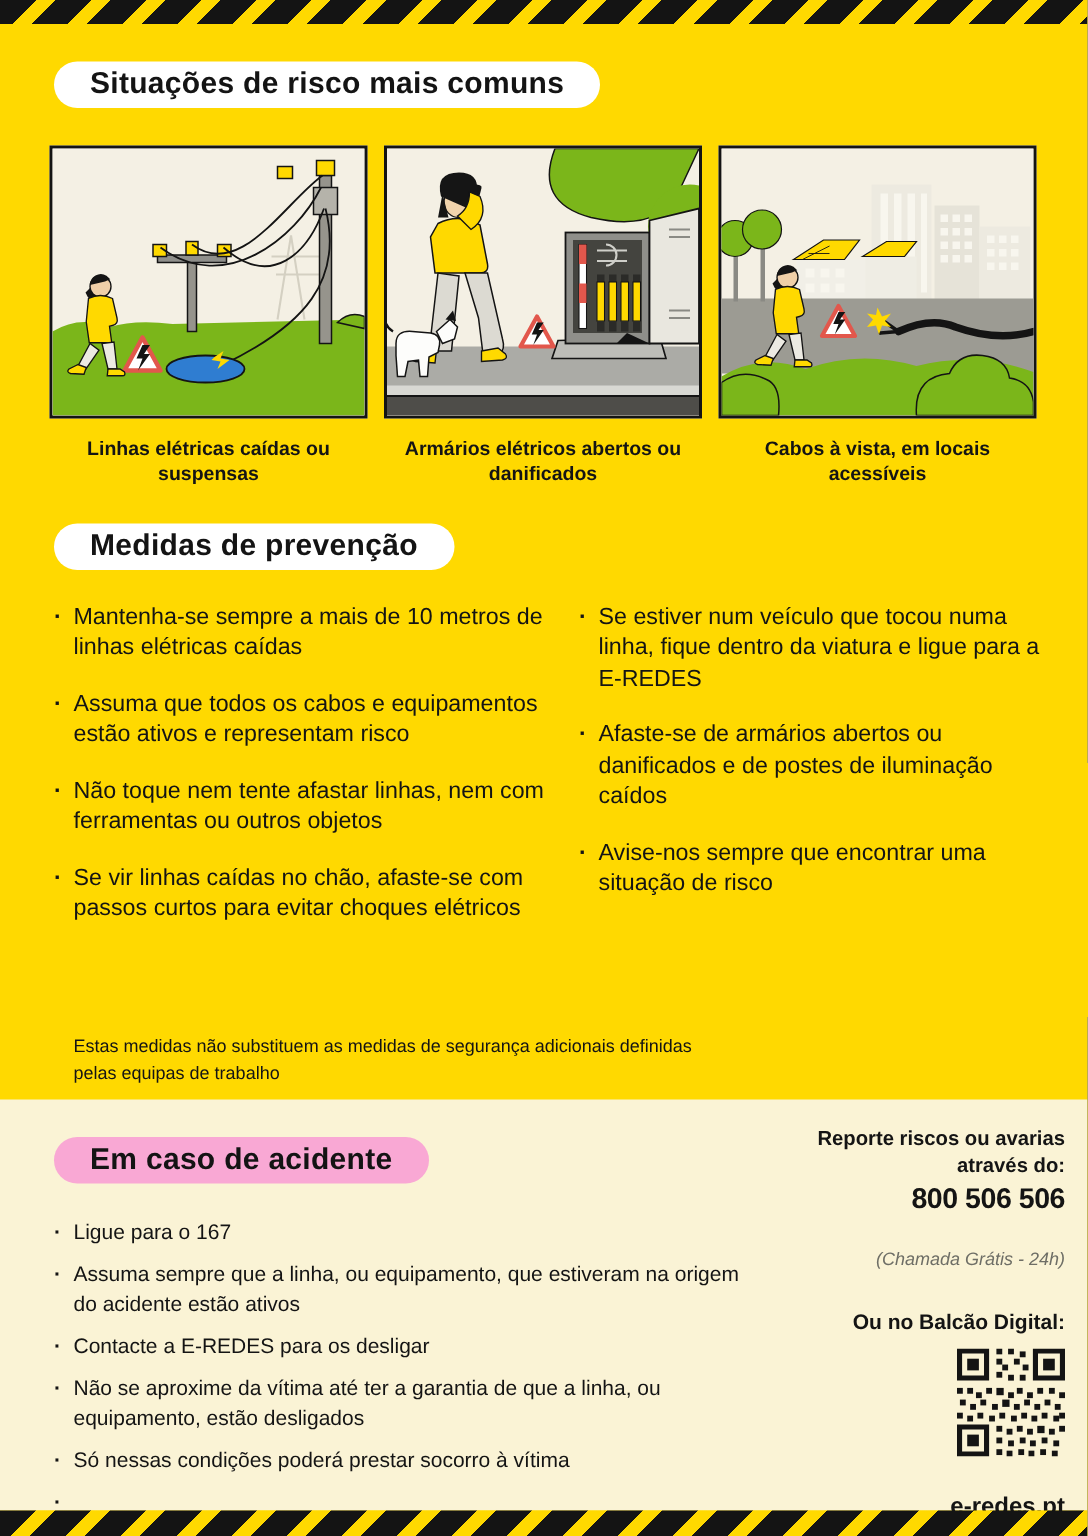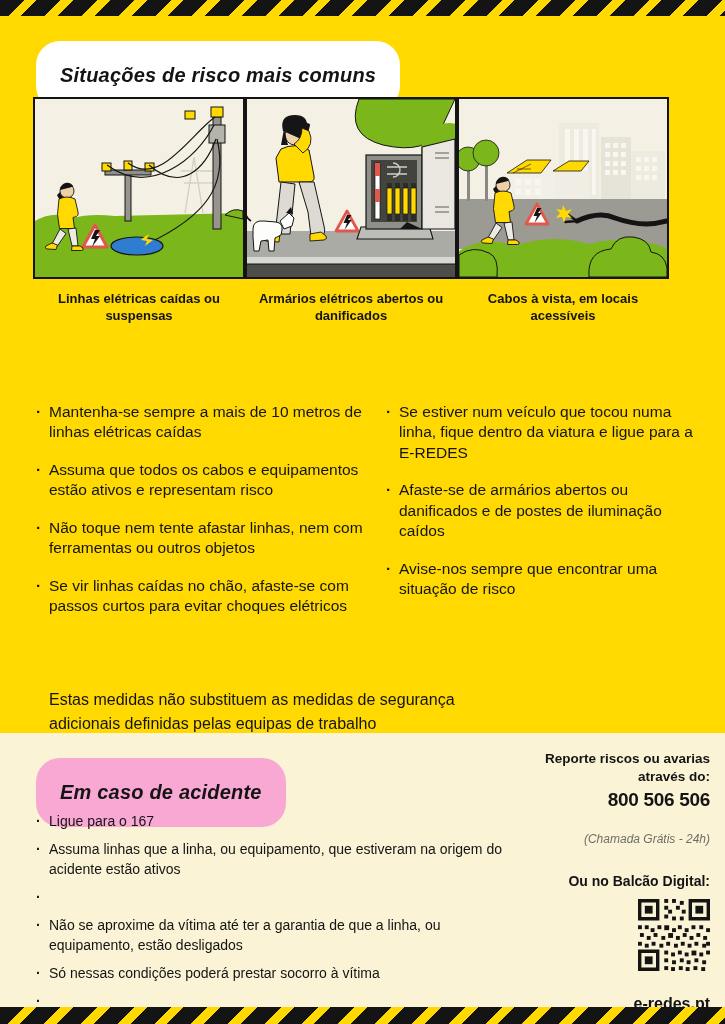--- a/index.html
+++ b/index.html
@@ -3,44 +3,44 @@
 <meta charset="utf-8">
 <style>
   html,body{margin:0;padding:0;background:#888;}
   .page{position:relative;width:725px;height:1024px;margin:0 auto;background:#FFD900;
         font-family:"Liberation Sans",sans-serif;color:#141414;overflow:hidden;}
   .tape{position:absolute;left:0;right:0;
         background:repeating-linear-gradient(135deg,#141414 0 17px,#FFD900 17px 26px);}
   .tape.top{top:0;height:16px;}
   .tape.bottom{bottom:0;height:17px;}
 
-  .pill{display:inline-block;background:#fff;border-radius:24px;padding:23px 24px;
-        font-weight:bold;font-size:20px;letter-spacing:.2px;font-style:italic;}
+  .pill{display:inline-block;background:#fff;border-radius:24px;padding:4px 24px;
+        font-weight:bold;font-size:20px;letter-spacing:.2px;}
   #title-pill{position:absolute;top:41px;left:36px;}
   #prev-pill{position:absolute;top:349px;left:36px;}
   #acc-pill{position:absolute;top:758px;left:36px;background:#f9a8d4;}
 
-  .panels{position:absolute;top:97px;left:33px;display:flex;gap:0;}
+  .panels{position:absolute;top:97px;left:33px;display:flex;gap:11px;}
   .panel{width:212px;}
   .art{width:208px;height:178px;border:2px solid #141414;background:#F4F0E4;}
   .art svg{display:block;}
   .caption{margin-top:12px;text-align:center;font-weight:bold;font-size:13px;line-height:1.3;}
   .caption span{display:inline-block;max-width:190px;}
 
   ul{list-style:none;margin:0;padding:0;}
   li{display:flex;}
   .mk{flex:0 0 13px;font-weight:bold;}
   .tx b{font-weight:normal;}
 
   .columns{position:absolute;top:402px;left:36px;display:flex;}
   .col{width:330px;}
   .col + .col{margin-left:20px;width:320px;}
   .columns li{font-size:15.5px;line-height:1.32;margin-bottom:17px;}
 
-  .footnote{position:absolute;top:688px;left:49px;width:430px;font-size:16px;line-height:1.5;}
+  .footnote{position:absolute;top:688px;left:49px;width:430px;font-size:12px;line-height:1.5;}
 
   .cream{position:absolute;top:733px;left:0;width:725px;height:274px;background:#FAF3D5;}
   .acc-list{position:absolute;top:812px;left:36px;width:470px;}
   .acc-list li{font-size:14px;line-height:1.38;margin-bottom:9px;}
 
   .report{position:absolute;top:750px;right:15px;width:210px;text-align:right;}
   .report .head{font-weight:bold;font-size:13.5px;line-height:1.3;}
   .report .phone{font-weight:bold;font-size:19px;letter-spacing:-.3px;margin-top:4px;}
   .report .note{font-size:12px;color:#6E6E66;margin-top:21px;font-style:italic;}
   .report .digital{font-weight:bold;font-size:14px;margin-top:27px;}
@@ -255,20 +255,21 @@
             <path d="M5 55 h8 l3 2 q1 2.5 -1.5 2.5 h-10 z" fill="#FFD900" stroke="#141414" stroke-width="0.9"></path>
           </g>
         </svg>
       </div>
       <div class="caption">
         <span>Cabos à vista, em locais acessíveis</span>
       </div>
     </div>
   </div>
 
+  <div class="pill" id="prev-pill">Medidas de prevenção</div>
 
   <div class="columns">
     <ul class="col">
       <li>
         <span class="mk">·</span>
         <span class="tx"><span></span><b>Mantenha-se sempre a mais de 10 metros</b><span> de linhas elétricas caídas</span></span>
       </li>
       <li>
         <span class="mk">·</span>
         <span class="tx"><span></span><b>Assuma que todos os cabos e equipamentos estão ativos</b><span> e representam risco</span></span>
@@ -304,24 +305,25 @@
 
   <div class="pill" id="acc-pill">Em caso de acidente</div>
 
   <ul class="acc-list">
     <li>
       <span class="mk">·</span>
       <span class="tx"><span></span><b>Ligue para o 167</b><span></span></span>
     </li>
     <li>
       <span class="mk">·</span>
-      <span class="tx"><span>Assuma linhas que a linha, ou equipamento, que estiveram </span><b>na origem do acidente estão ativos</b><span></span></span>
-    </li>
-    <li>
-      <span class="mk">·</span>
+      <span class="tx"><span>Assuma sempre que a linha, ou equipamento, que estiveram </span><b>na origem do acidente estão ativos</b><span></span></span>
+    </li>
+    <li>
+      <span class="mk">·</span>
+      <span class="tx"><span></span><b>Contacte a E-REDES para os desligar</b><span></span></span>
     </li>
     <li>
       <span class="mk">·</span>
       <span class="tx"><span></span><b>Não se aproxime da vítima até ter a garantia de que a linha, ou equipamento, estão desligados</b><span></span></span>
     </li>
     <li>
       <span class="mk">·</span>
       <span class="tx"><span>Só nessas condições poderá </span><b>prestar socorro à vítima</b><span></span></span>
     </li>
     <li>

